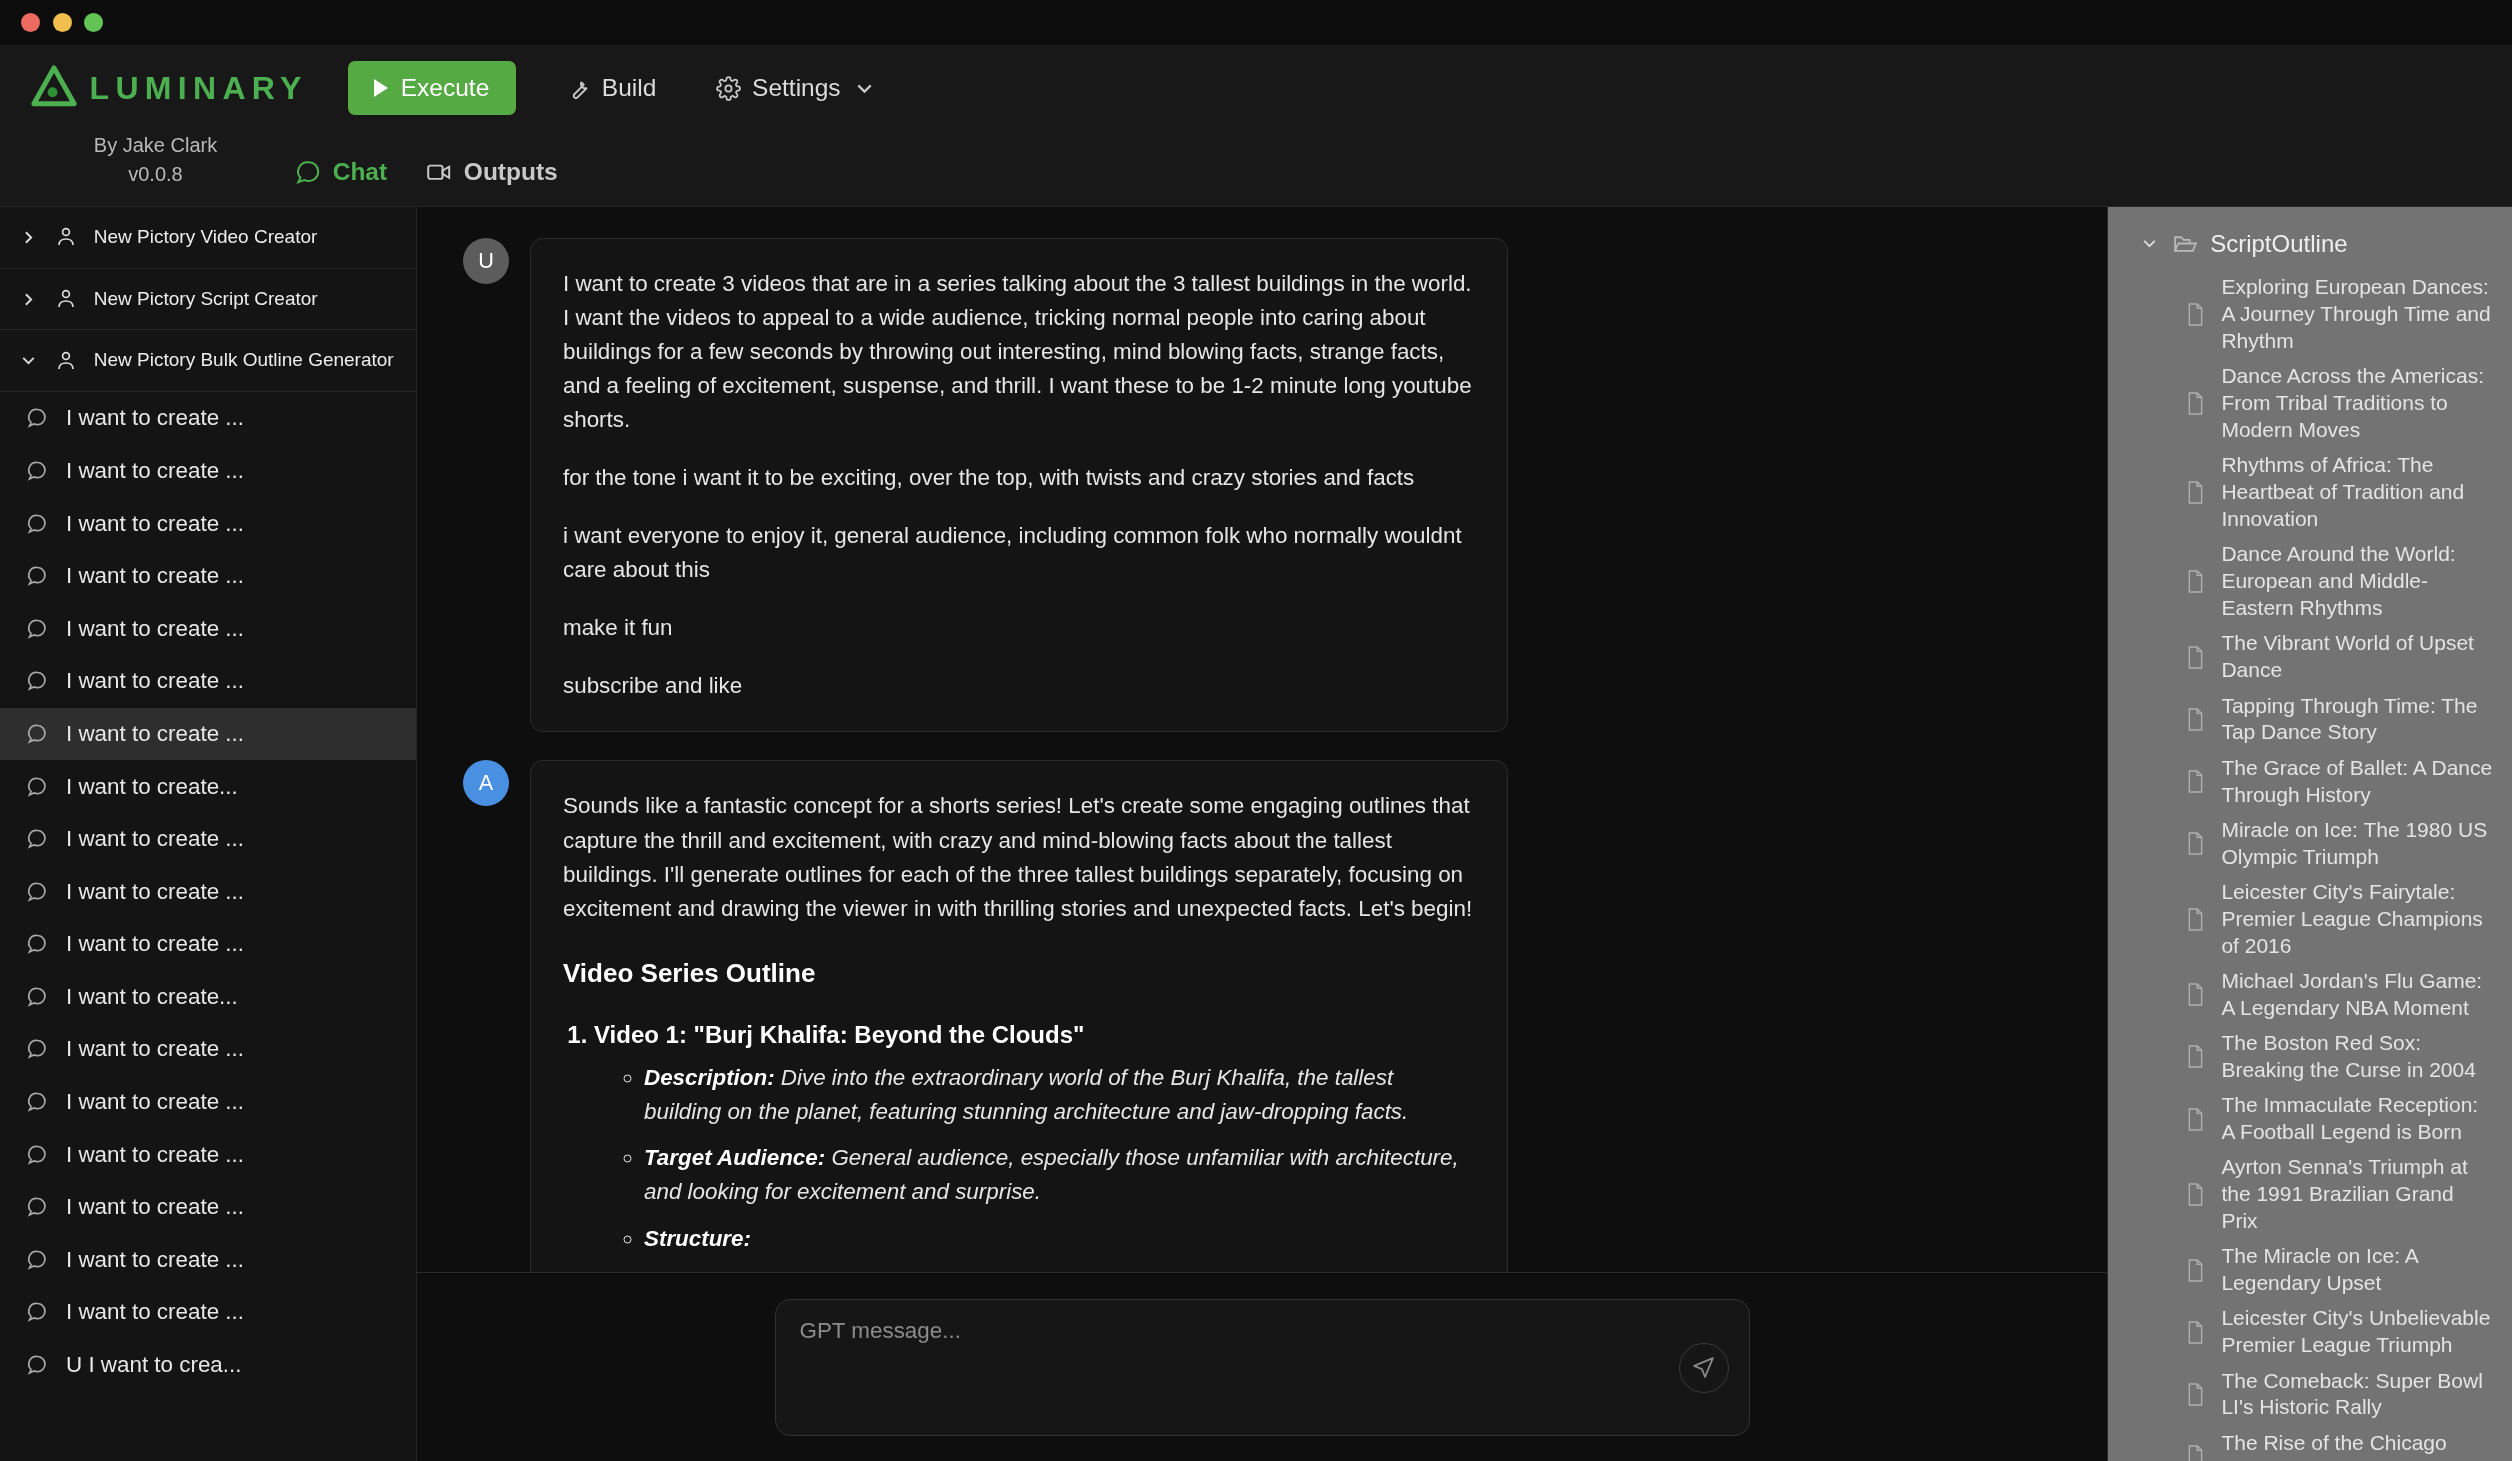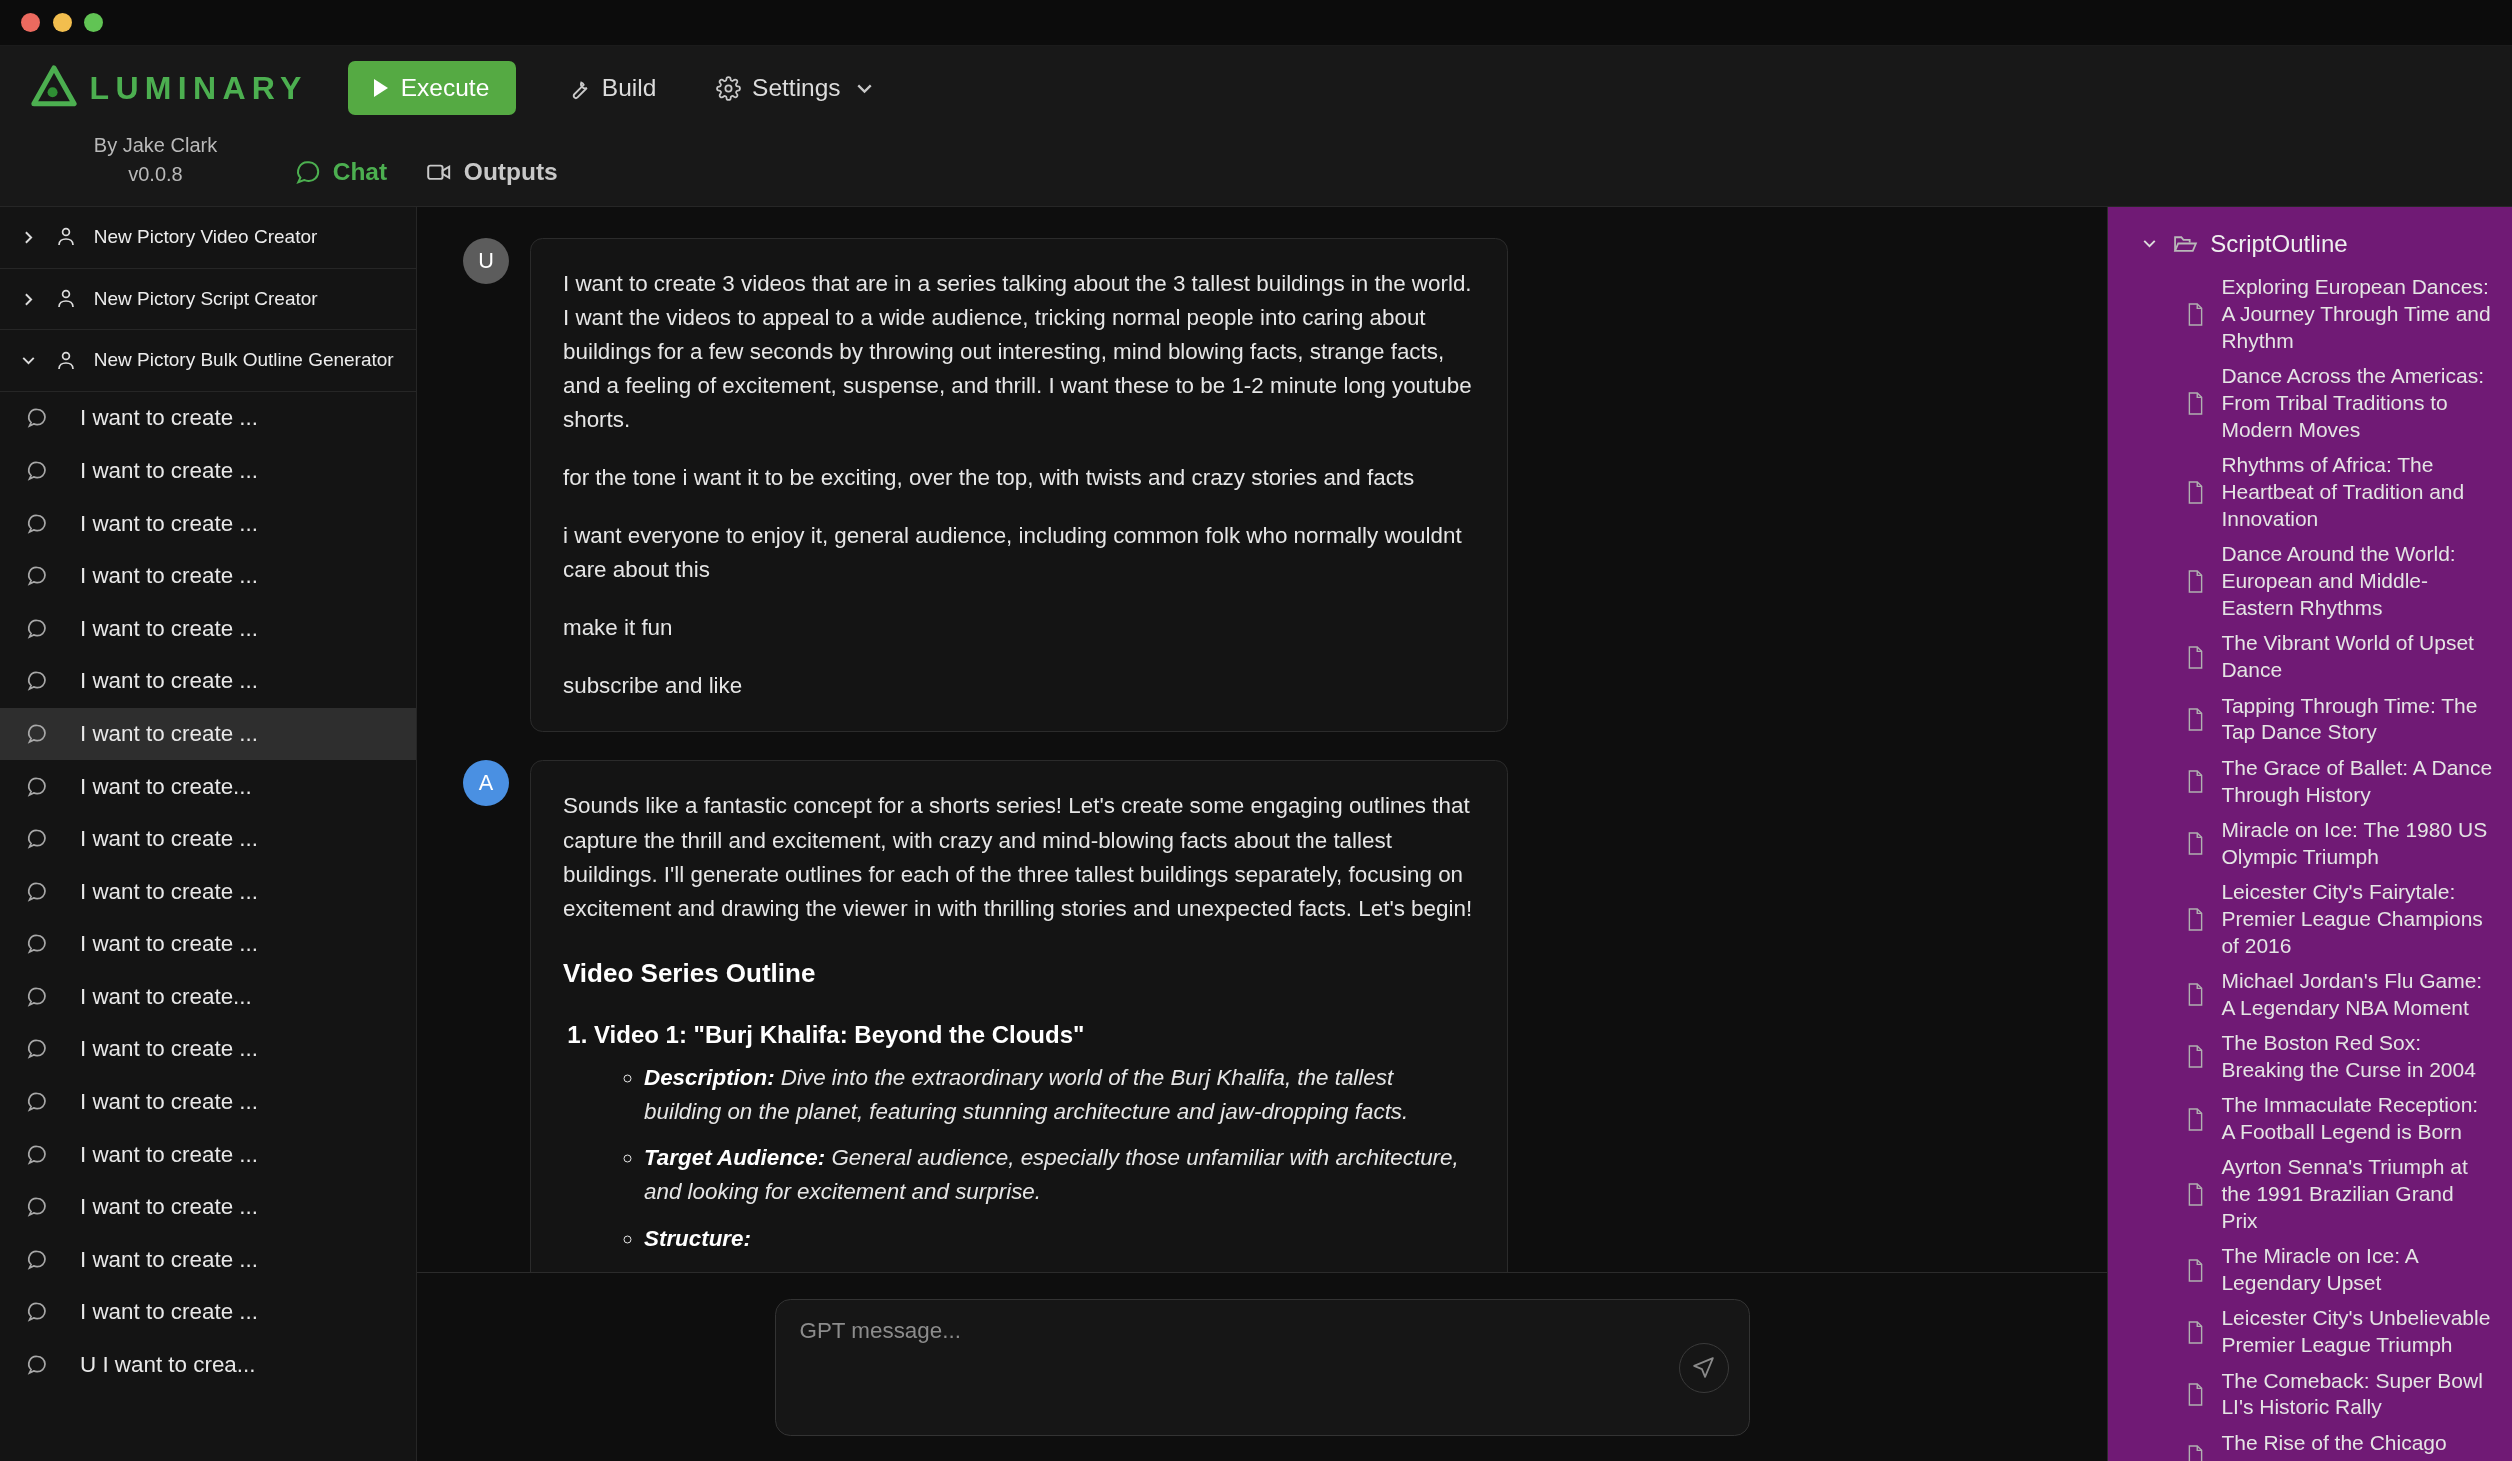--- a/index.html
+++ b/index.html
@@ -90,21 +90,21 @@
   .agent-row {
     display: flex; align-items: center; gap: 15.4px;
     padding: 18px 21px 18px 18px;
     border-bottom: 0.7px solid #262626;
     color: #ededed; font-size: 19px; cursor: pointer;
   }
   .agent-row .chev { width: 21px; height: 21px; flex: 0 0 21px; }
   .agent-row .person { width: 24px; height: 24px; flex: 0 0 24px; }
   .agent-row .label { line-height: 1.3; }
   .chat-row {
-    display: flex; align-items: center; gap: 31px;
+    display: flex; align-items: center; gap: 17px;
     padding: 13.3px 21px 13.3px 25px;
     color: #e8e8e8; font-size: 22.4px; cursor: pointer;
     white-space: nowrap;
   }
   .chat-row.sel { background: #2e2e2e; }
   .chat-row .bubble { width: 24px; height: 24px; flex: 0 0 24px; }
 
   
   .center {
     flex: 1; min-width: 0; display: flex; flex-direction: column;
@@ -158,21 +158,21 @@
     width: 50px; height: 50px; border-radius: 50%;
     border: 0.7px solid #3a3a3a; background: transparent;
     display: flex; align-items: center; justify-content: center;
     cursor: pointer;
   }
   .sendbtn svg { width: 25px; height: 25px; }
 
   
   .rightpanel {
     width: 405px; flex: 0 0 405px;
-    background: #701a75;
+    background: #737373;
     border-left: 0.7px solid #2b2b2b;
     overflow: hidden; padding: 17px 0 0 0;
   }
   .folder-row {
     display: flex; align-items: center; gap: 12.6px;
     padding: 5.6px 14px 12.6px 31px; color: #efefef; font-size: 24px;
     cursor: pointer;
   }
   .folder-row svg.chev { width: 21px; height: 21px; }
   .folder-row svg.folder { width: 25px; height: 21px; }

